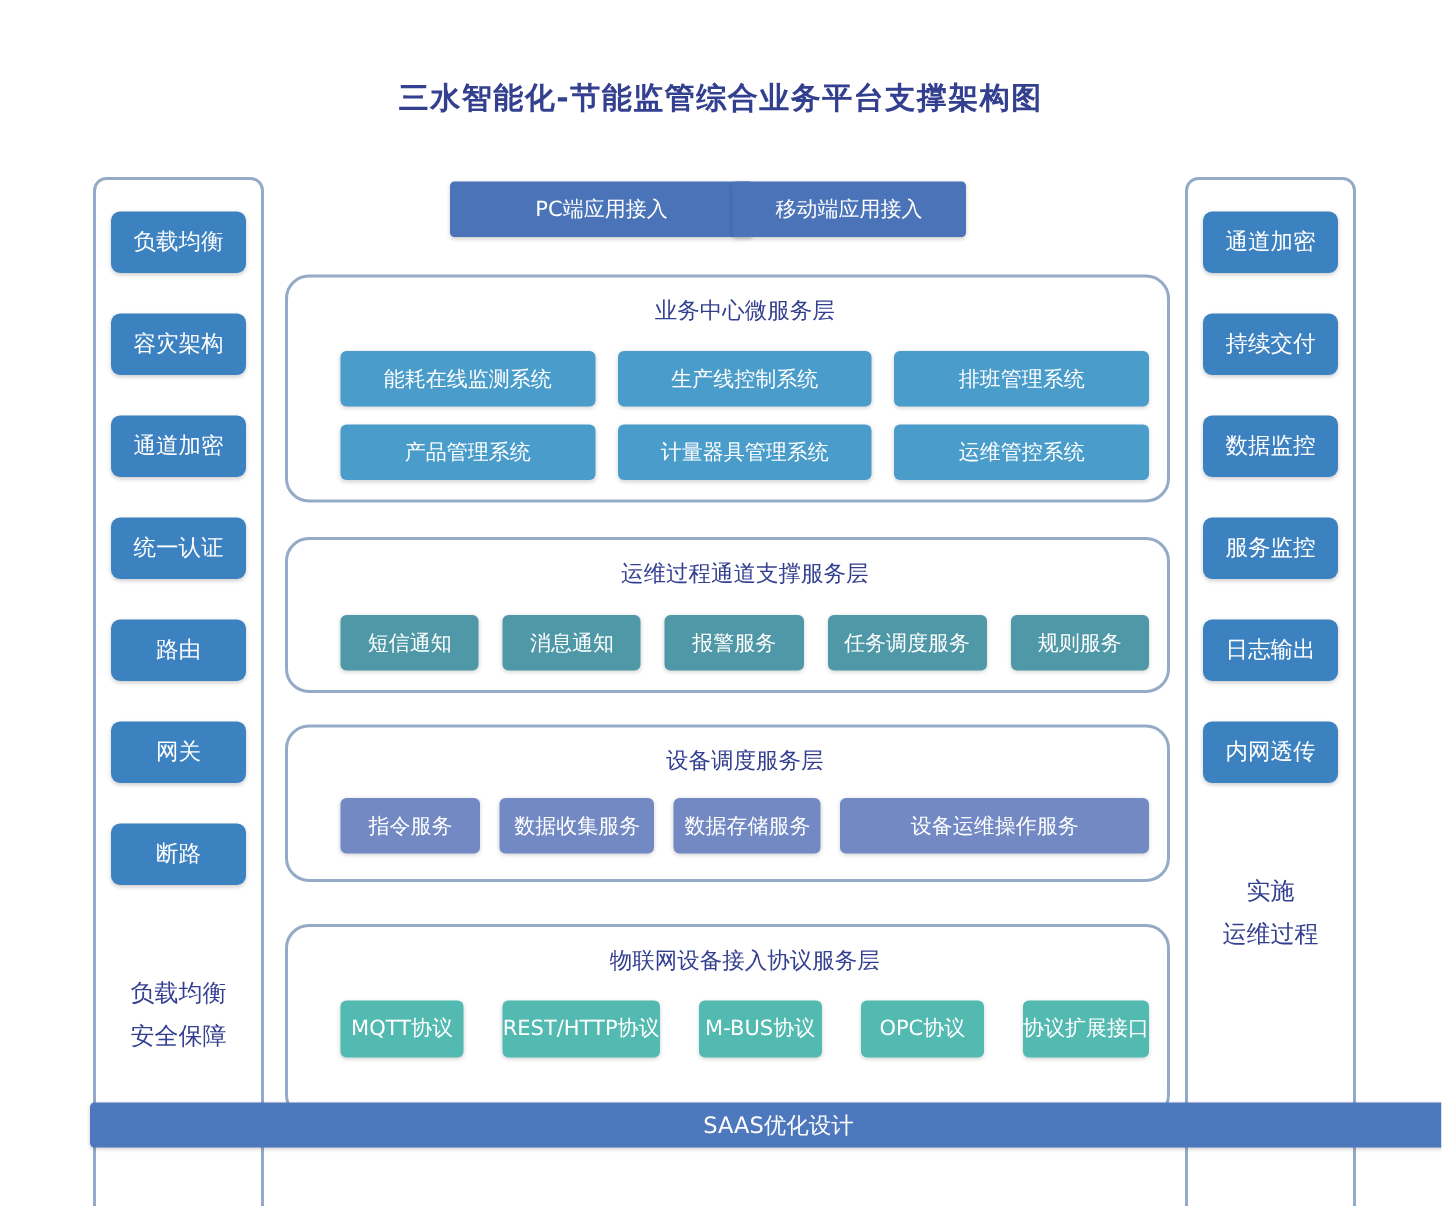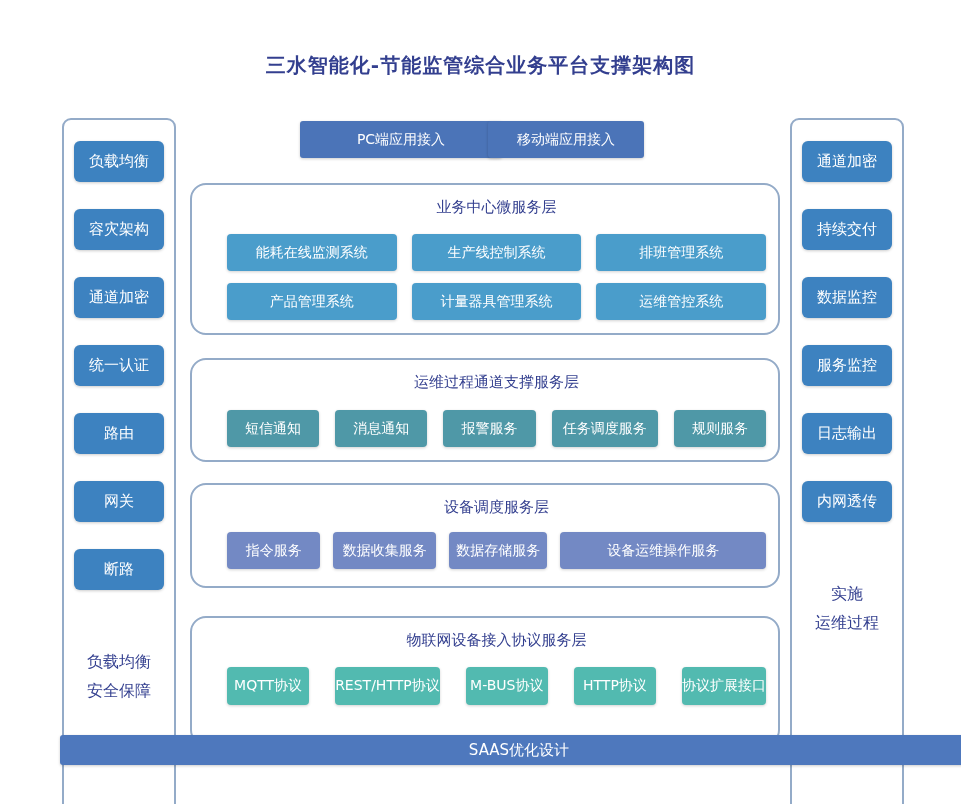--- a/index.html
+++ b/index.html
@@ -148,20 +148,20 @@
       <div class="box f22">设备运维操作服务</div>
     </div>
   </section>
 
   <section class="layer iot">
     <div class="layer-title">物联网设备接入协议服务层</div>
     <div class="row">
       <div class="box">MQTT协议</div>
       <div class="box">REST/HTTP协议</div>
       <div class="box">M-BUS协议</div>
-      <div class="box">HTTP协议</div>
+      <div class="box">OPC协议</div>
       <div class="box">协议扩展接口</div>
     </div>
   </section>
 
   <div class="bottom-bar">SAAS优化设计</div>
 
 </div>
 
 </body></html>

